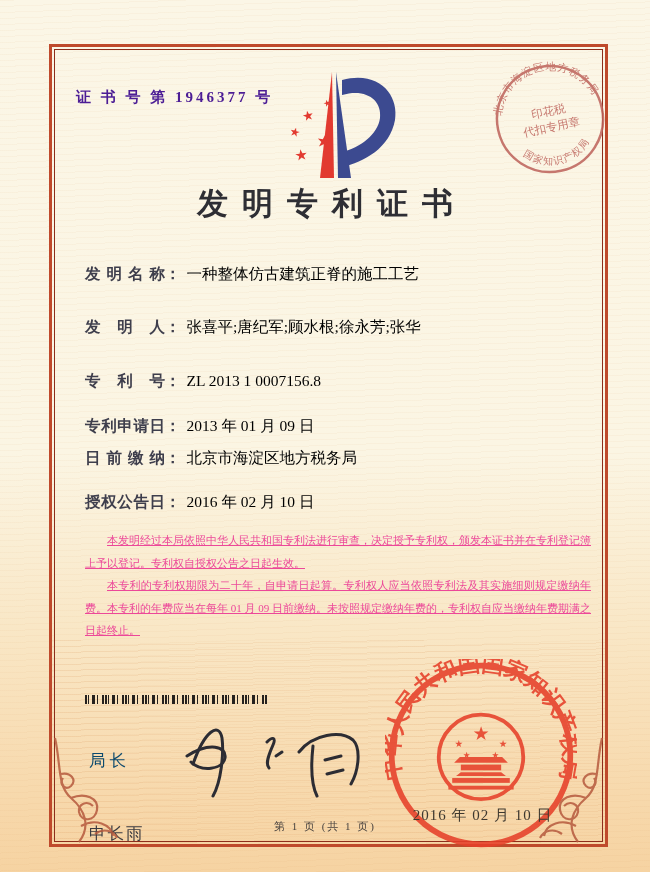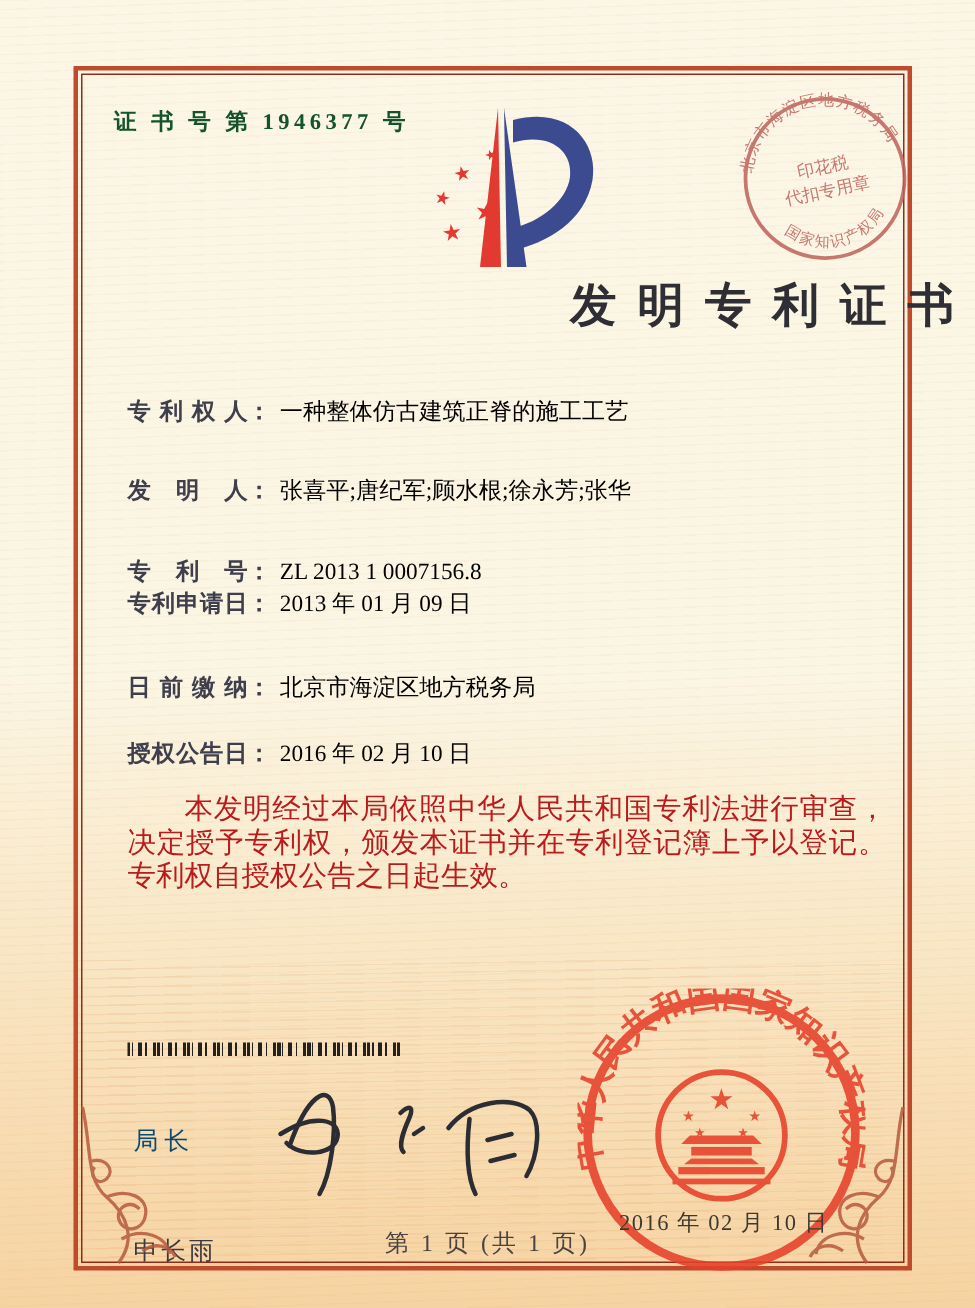--- a/index.html
+++ b/index.html
@@ -13,44 +13,45 @@
   }
   .frame-outer {
     position:absolute; left:49px; top:44px; width:559px; height:803px;
     border:3px solid #bf4a2c;
   }
   .frame-inner {
     position:absolute; left:2px; top:2px; right:2px; bottom:2px;
     border:1px solid #8d2d1b;
   }
   .cert-no {
-    position:absolute; left:76px; top:72px;
-    font-size:15px; letter-spacing:3px; color:#14532d; font-weight:600;
+    position:absolute; left:76px; top:88px;
+    font-size:15px; letter-spacing:3px; color:#4c1d95; font-weight:600;
   }
   .logo { position:absolute; left:252px; top:68px; width:150px; height:112px; }
   .tax-stamp {
     position:absolute; left:489px; top:58px; width:122px; height:122px;
     transform:rotate(-12deg); opacity:.85;
   }
   .title {
     position:absolute; left:0; top:183px; width:100%;
-    text-align:right; font-size:31px; font-weight:bold;
+    text-align:center; font-size:31px; font-weight:bold;
     letter-spacing:14px; text-indent:14px; color:#2e2e34;
   }
   .fields { position:absolute; left:85px; top:261px; width:480px; }
   .field-row { position:absolute; left:0; font-size:15.5px; color:#3e3e4c; white-space:nowrap; }
   .field-label { display:inline-block; width:80px; text-align:justify; text-align-last:justify; font-weight:600; }
   .field-sep { font-weight:600; margin-right:6px; }
   .field-value { color:#000000; }
   .row-0 { top:3px; }  .row-1 { top:56px; }  .row-2 { top:110px; }
-  .row-3 { top:131px; } .row-4 { top:187px; } .row-5 { top:231px;font-family:Liberation Serif, serif; }
+  .row-3 { top:155px; } .row-4 { top:187px; } .row-5 { top:231px;font-family:Liberation Serif, serif; }
   .body-text {
     position:absolute; left:85px; top:529px; width:506px;
-    font-size:19px; line-height:22.6px; color:#b91c1c;
+    font-size:11px; line-height:22.6px; color:#ec4899;
     text-align:justify;
+    text-decoration:underline;
   }
   .body-text p { text-indent:2em; }
   .barcode {
     position:absolute; left:85px; top:695px; width:182px; height:9px;
     background:repeating-linear-gradient(90deg,
       #25211e 0 2px, transparent 2px 3px,
       #25211e 3px 4px, transparent 4px 7px,
       #25211e 7px 10px, transparent 10px 12px,
       #25211e 12px 13px, transparent 13px 17px,
       #25211e 17px 19px, transparent 19px 20px);
@@ -58,21 +59,21 @@
   .director-title { position:absolute; left:89px; top:750px; font-size:16.5px; color:#0c4a6e; letter-spacing:4px; }
   .director-name  { position:absolute; left:89px; top:823px; font-size:16.5px; color:#3a3a40; letter-spacing:2px; }
   .signature { position:absolute; left:175px; top:712px; width:195px; height:100px; }
   .seal { position:absolute; left:385px; top:659px; width:192px; height:192px; opacity:.88; }
   .seal-date {
     position:absolute; left:390px; top:806px; width:185px;
     font-size:15px; color:#3e382f; text-align:center; letter-spacing:1px;
   }
   .page-info {
     position:absolute; left:0; top:819px; width:100%;
-    text-align:center; font-size:16px; color:#4a4440; letter-spacing:2px;
+    text-align:center; font-size:11px; color:#4a4440; letter-spacing:2px;
   }
   .flourish { position:absolute; width:72px; height:112px; }
   .flourish-left  { left:51px; top:734px; }
   .flourish-right { right:44px; top:734px; transform:scaleX(-1); }
   .wave-zone {
     position:absolute; left:52px; top:640px; width:553px; height:205px;
     background:repeating-linear-gradient(179deg, rgba(208,124,58,0.10) 0 1px, rgba(255,255,255,0) 1px 6px);
     pointer-events:none;
   }
 </style>
@@ -111,41 +112,42 @@
     <textPath href="#taxBottom" startOffset="50%" text-anchor="middle">国家知识产权局</textPath>
   </text>
   <text x="61" y="57" font-size="11.5" fill="#bd625a" text-anchor="middle">印花税</text>
   <text x="61" y="73" font-size="11.5" fill="#bd625a" text-anchor="middle">代扣专用章</text>
 </svg>
 
 <div class="title">发明专利证书</div>
 
 <div class="fields">
   <div class="field-row row-0">
-    <span class="field-label">专利权人</span><span class="field-sep">：</span><span class="field-value">一种整体仿古建筑正脊的施工工艺</span>
+    <span class="field-label">发明名称</span><span class="field-sep">：</span><span class="field-value">一种整体仿古建筑正脊的施工工艺</span>
   </div>
   <div class="field-row row-1">
     <span class="field-label">发明人</span><span class="field-sep">：</span><span class="field-value">张喜平;唐纪军;顾水根;徐永芳;张华</span>
   </div>
   <div class="field-row row-2">
     <span class="field-label">专利号</span><span class="field-sep">：</span><span class="field-value">ZL 2013 1 0007156.8</span>
   </div>
   <div class="field-row row-3">
     <span class="field-label">专利申请日</span><span class="field-sep">：</span><span class="field-value">2013 年 01 月 09 日</span>
   </div>
   <div class="field-row row-4">
     <span class="field-label">日前缴纳</span><span class="field-sep">：</span><span class="field-value">北京市海淀区地方税务局</span>
   </div>
   <div class="field-row row-5">
     <span class="field-label">授权公告日</span><span class="field-sep">：</span><span class="field-value">2016 年 02 月 10 日</span>
   </div>
 </div>
 
 <div class="body-text">
   <p>本发明经过本局依照中华人民共和国专利法进行审查，决定授予专利权，颁发本证书并在专利登记簿上予以登记。专利权自授权公告之日起生效。</p>
+  <p>本专利的专利权期限为二十年，自申请日起算。专利权人应当依照专利法及其实施细则规定缴纳年费。本专利的年费应当在每年 01 月 09 日前缴纳。未按照规定缴纳年费的，专利权自应当缴纳年费期满之日起终止。</p>
 </div>
 
 <div class="barcode"></div>
 
 <div class="director-title">局长</div>
 <div class="director-name">申长雨</div>
 
 <svg class="signature" viewBox="0 0 195 100">
   <g fill="none" stroke="#2c2c33" stroke-width="3" stroke-linecap="round">
     <path d="M18,52 C30,18 44,10 47,26 C49,42 46,70 38,84"></path>

